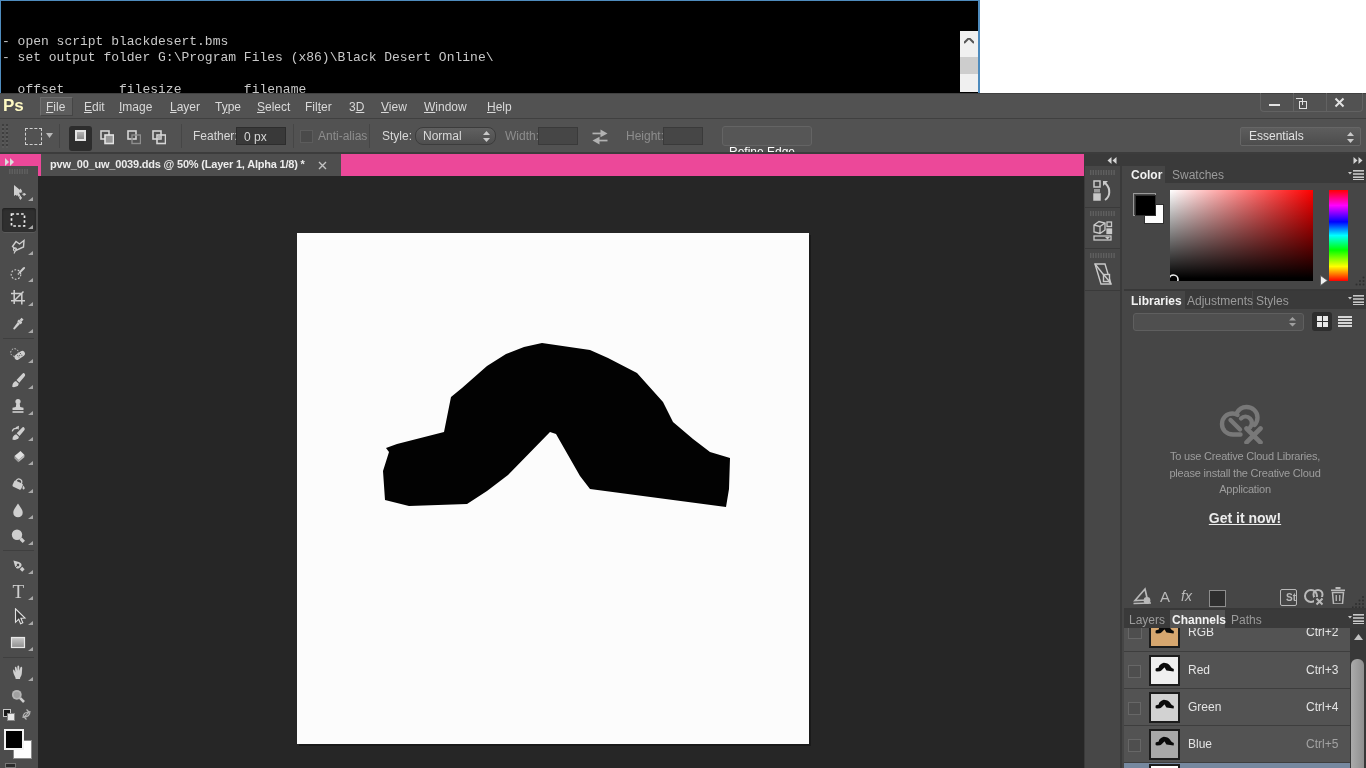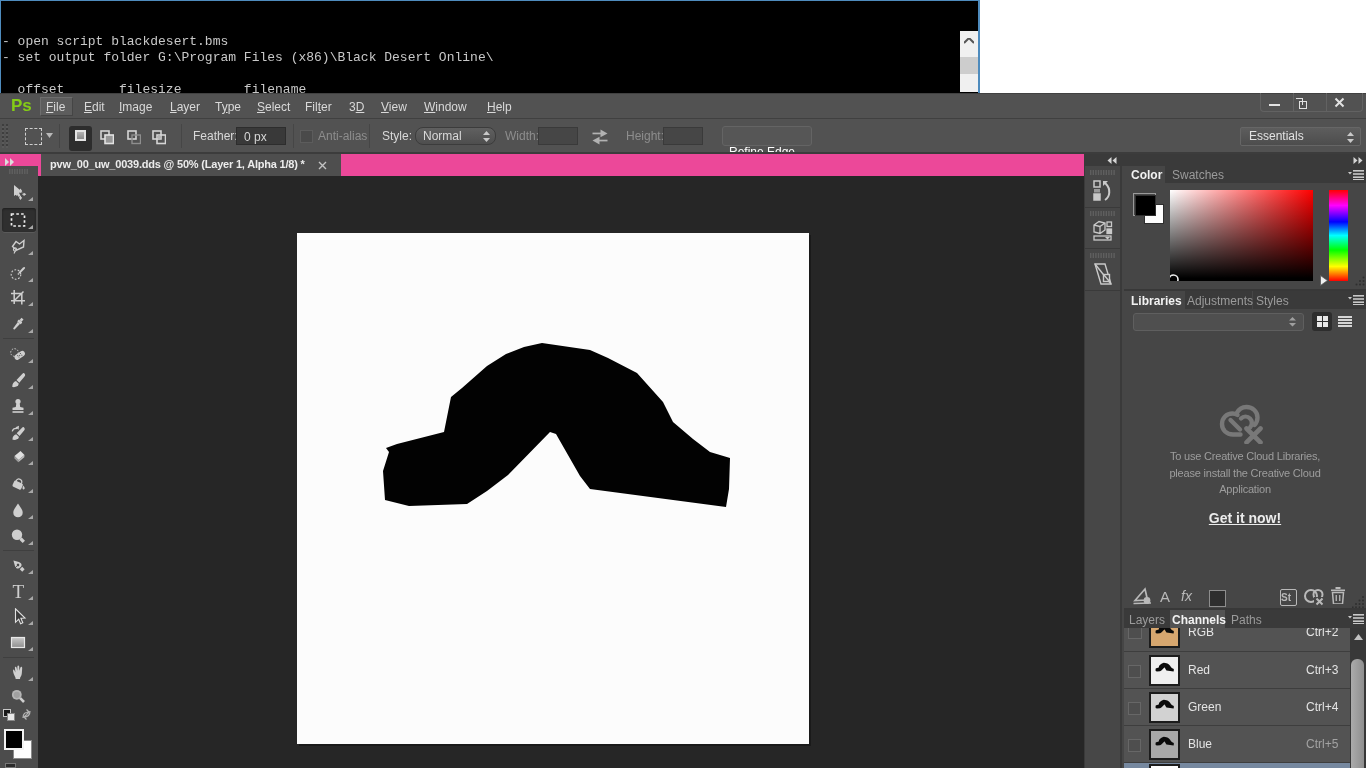--- a/index.html
+++ b/index.html
@@ -2,21 +2,21 @@
 <html><head><meta charset="utf-8"><style>
 html,body{margin:0;padding:0}
 body{width:1366px;height:768px;position:relative;overflow:hidden;background:#535353;font-family:"Liberation Sans",sans-serif;-webkit-font-smoothing:antialiased}
 .a{position:absolute}
 .txt{color:#d9d9d9;font-size:12px}
 .dim{color:#8d8d8d}
 u{text-decoration:underline}
 </style></head><body>
 
 <div class="a" id="menubar" style="left:0;top:93px;width:1366px;height:25px;background:#525252;border-top:1px solid #414141;box-sizing:border-box">
-  <div class="a" style="left:11px;top:2px;font-size:17px;font-weight:bold;color:#84cc16">Ps</div>
+  <div class="a" style="left:3px;top:2px;font-size:17px;font-weight:bold;color:#fef9c3">Ps</div>
   <div class="a" style="left:40px;top:3px;width:33px;height:19px;background:#5d5d5d;border:1px solid #6e6e6e;border-bottom-color:#454545;border-right-color:#454545;box-sizing:border-box"></div>
   <div class="a txt" style="left:46px;top:6px"><u>F</u>ile</div>
   <div class="a txt" style="left:84px;top:6px"><u>E</u>dit</div>
   <div class="a txt" style="left:119px;top:6px"><u>I</u>mage</div>
   <div class="a txt" style="left:170px;top:6px"><u>L</u>ayer</div>
   <div class="a txt" style="left:215px;top:6px">T<u>y</u>pe</div>
   <div class="a txt" style="left:257px;top:6px"><u>S</u>elect</div>
   <div class="a txt" style="left:305px;top:6px">Fil<u>t</u>er</div>
   <div class="a txt" style="left:349px;top:6px">3<u>D</u></div>
   <div class="a txt" style="left:381px;top:6px"><u>V</u>iew</div>
@@ -481,21 +481,21 @@
   <div class="a" style="left:40px;top:294px;width:242px;text-align:center;font-size:11px;letter-spacing:-0.2px;line-height:16.5px;color:#9d9d9d">To use Creative Cloud Libraries,<br>please install the Creative Cloud<br>Application</div>
   <div class="a" style="left:40px;top:356px;width:242px;text-align:center;font-size:14px;font-weight:bold;color:#ececec"><span style="text-decoration:underline">Get it now!</span></div>
   <svg class="a" style="left:48px;top:433px" width="22" height="18" viewBox="0 0 22 18">
       <path d="M13 2 L15.5 13 L3 13.5 Z" fill="none" stroke="#b9b9b9" stroke-width="1.7"></path>
       <circle cx="15" cy="13.5" r="3.4" fill="#b9b9b9"></circle>
       <path d="M1.5 16.5 L19 16" stroke="#b9b9b9" stroke-width="1.3"></path>
     </svg>
   <div class="a" style="left:76px;top:434px;font-size:15px;color:#b9b9b9">A</div>
   <div class="a" style="left:97px;top:434px;font-size:14px;font-style:italic;color:#b9b9b9">fx</div>
   <div class="a" style="left:125px;top:436px;width:15px;height:15px;background:#2e2e2e;border:1px solid #8d8d8d"></div>
-  <div class="a" style="left:196px;top:435px;width:15px;height:15px;border:1.5px solid #b9b9b9;border-radius:2px;font-size:10px;font-weight:bold;color:#b9b9b9;text-align:left;line-height:15px">St</div>
+  <div class="a" style="left:196px;top:435px;width:15px;height:15px;border:1.5px solid #b9b9b9;border-radius:2px;font-size:10px;font-weight:bold;color:#b9b9b9;text-align:right;line-height:15px">St</div>
   <svg class="a" style="left:219px;top:434px" width="22" height="18" viewBox="0 0 22 18">
       <g fill="none" stroke="#b9b9b9" stroke-width="2">
         <circle cx="8" cy="8" r="6"></circle>
         <circle cx="15" cy="6.5" r="4.5"></circle>
       </g>
       <rect x="11" y="9" width="11" height="9" fill="#464646"></rect>
       <path d="M13.5 10.5 L19.5 16.5 M19.5 10.5 L13.5 16.5" stroke="#b9b9b9" stroke-width="2"></path>
     </svg>
   <svg class="a" style="left:247px;top:433px" width="14" height="17" viewBox="0 0 14 17">
       <g fill="#b9b9b9">

